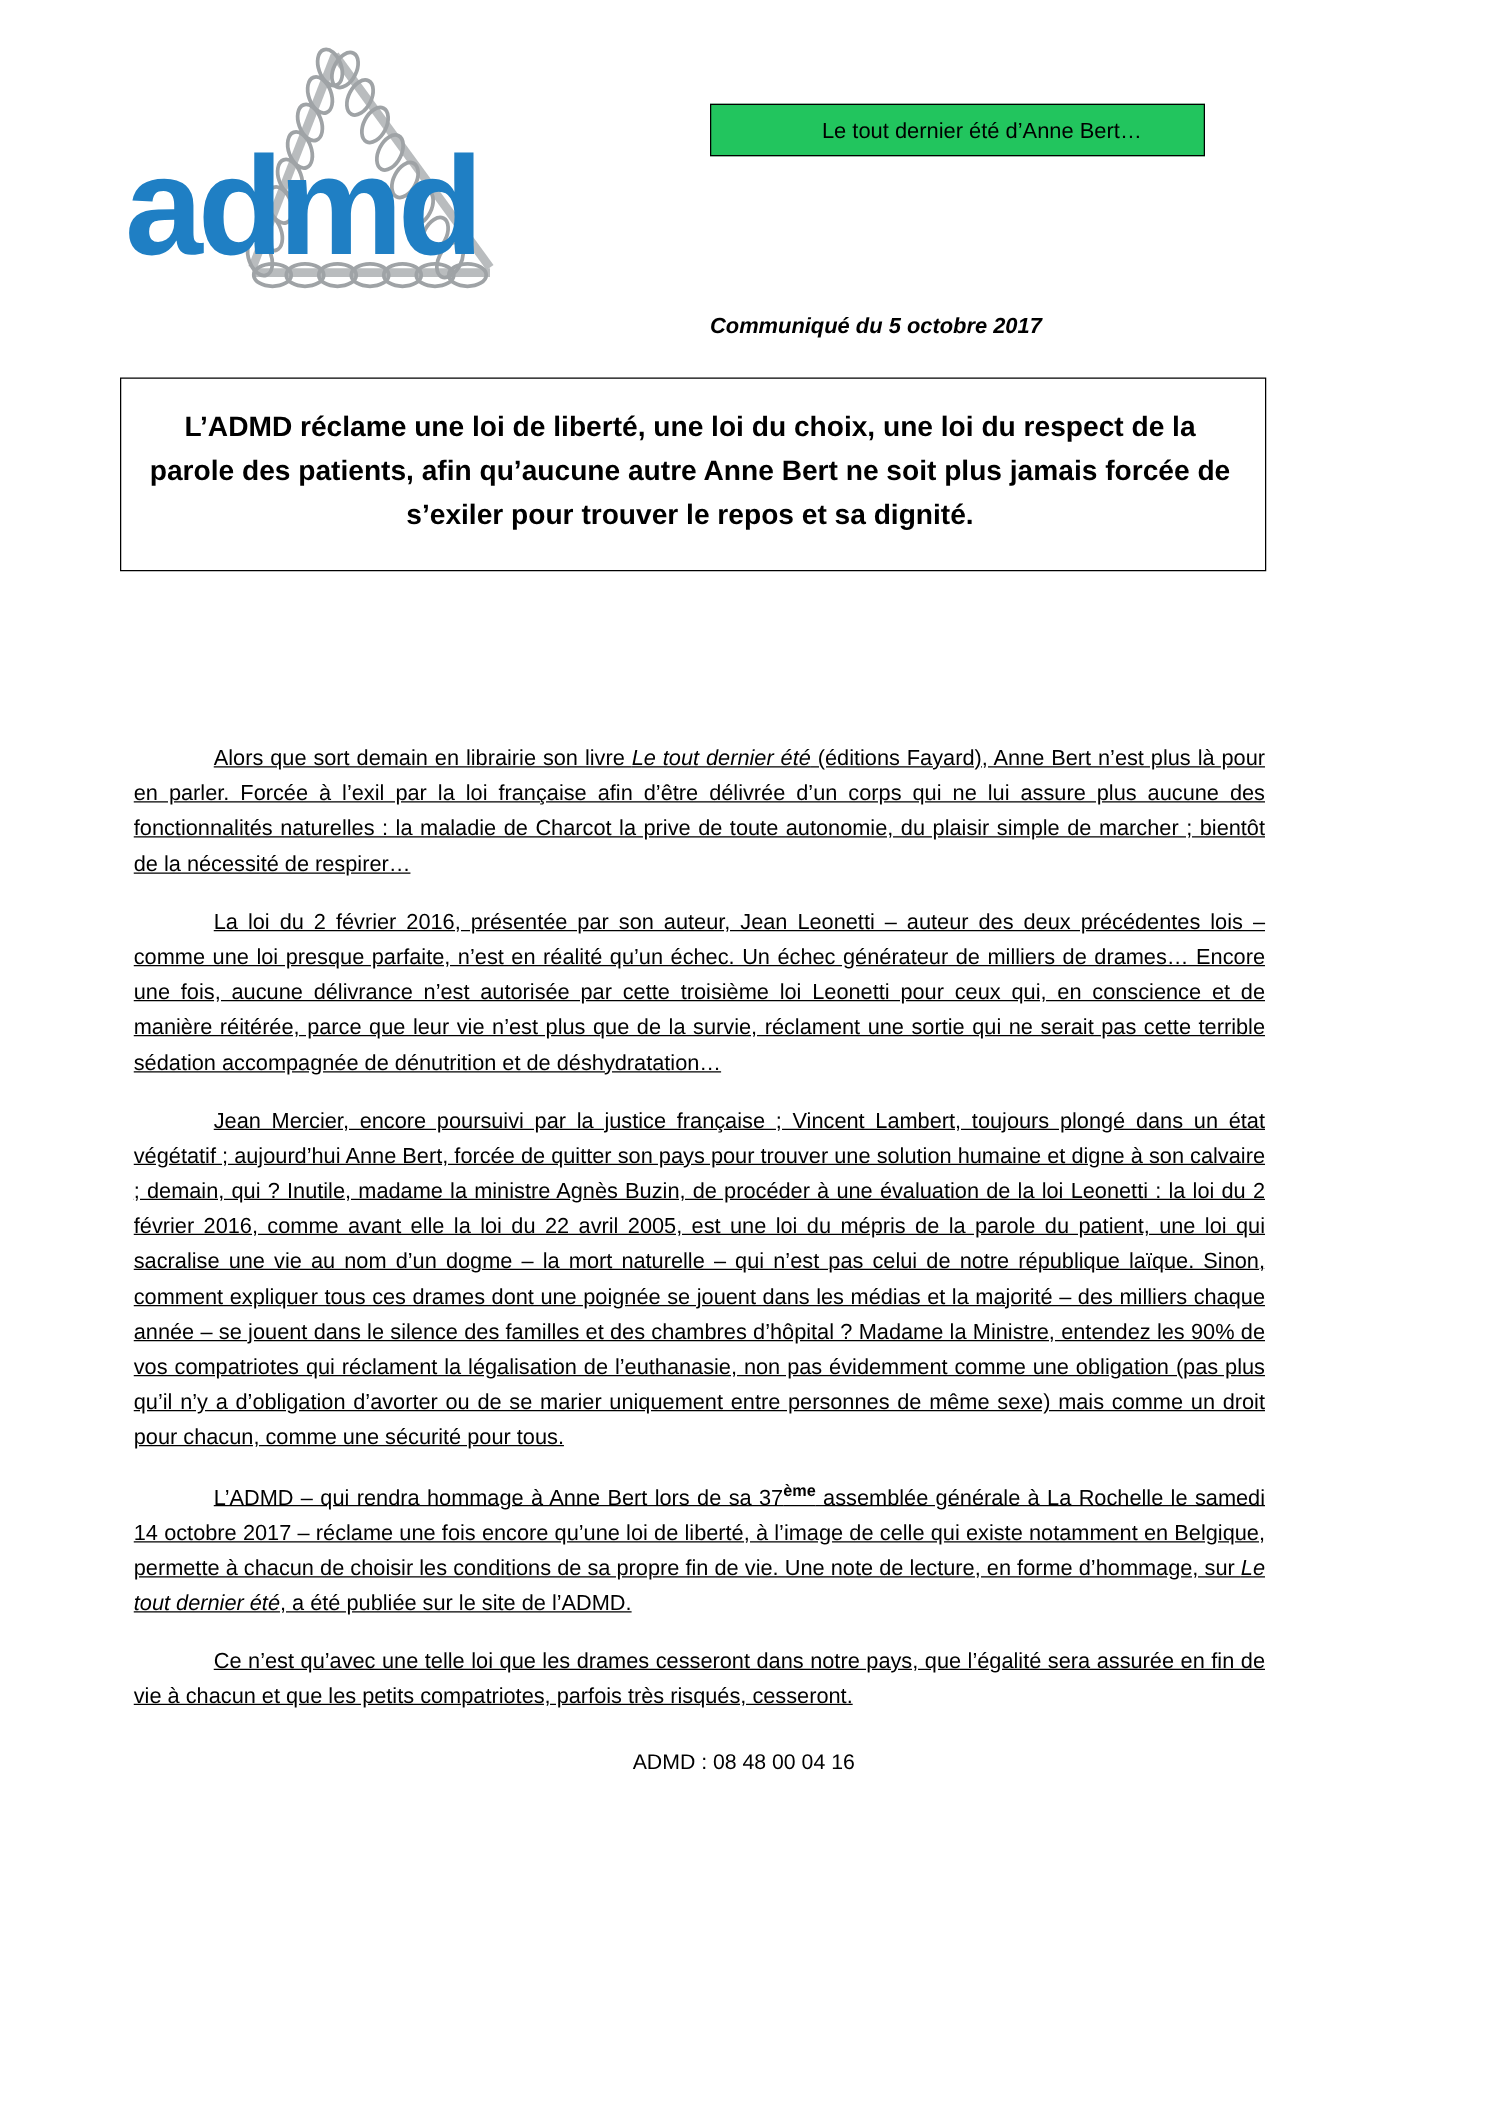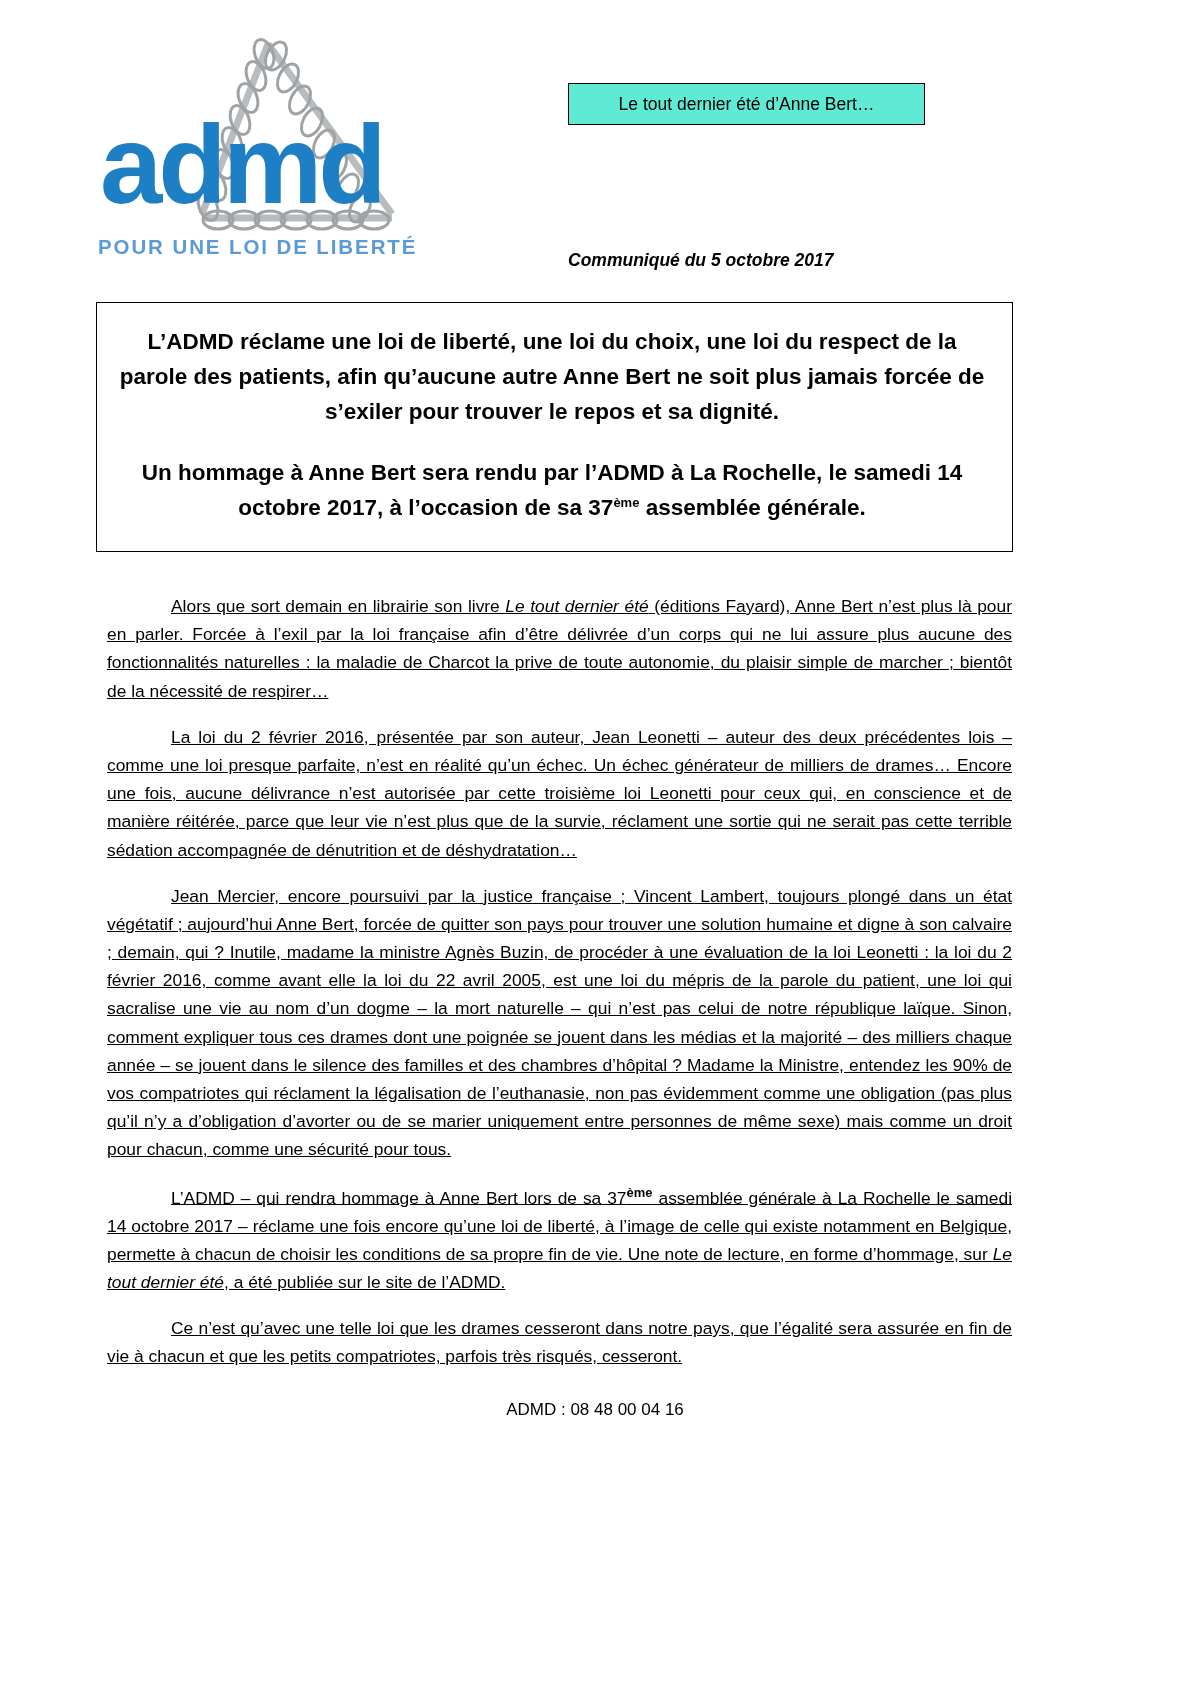--- a/index.html
+++ b/index.html
@@ -55,21 +55,22 @@
     position: absolute;
     left: 568px;
     top: 83px;
     width: 355px;
     height: 40px;
     border: 1.3px solid #000;
     display: flex;
     align-items: center;
     justify-content: center;
     font-size: 17.5px;
-    background: #5eead4;
+    background: #22c55e;
+    padding-left: 39px;
   }
 
   .communique {
     position: absolute;
     left: 568px;
     top: 250px;
     font-size: 17.5px;
     font-style: italic;
     font-weight: bold;
   }
@@ -172,31 +173,29 @@
             <ellipse cx="178" cy="192" rx="15" ry="9"></ellipse>
             <ellipse cx="204" cy="192" rx="15" ry="9"></ellipse>
             <ellipse cx="230" cy="192" rx="15" ry="9"></ellipse>
             <ellipse cx="256" cy="192" rx="15" ry="9"></ellipse>
             <ellipse cx="282" cy="192" rx="15" ry="9"></ellipse>
           </g>
 
           <text x="8" y="175" font-family="Liberation Sans, sans-serif" font-size="112" font-weight="bold" fill="#1f7fc4" letter-spacing="-4">admd</text>
         </svg>
       </div>
-      <div class="logo-tagline">POUR UNE LOI DE LIBERTÉ</div>
     </div>
 
     <div class="title-box">Le tout dernier été d’Anne Bert…</div>
 
     <div class="communique">Communiqué du 5 octobre 2017</div>
   </div>
 
   <div class="headline-box">
     <p>L’ADMD réclame une loi de liberté, une loi du choix, une loi du respect de la parole des patients, afin qu’aucune autre Anne Bert ne soit plus jamais forcée de s’exiler pour trouver le repos et sa dignité.</p>
-    <p class="second"><span>Un hommage à Anne Bert sera rendu par l’ADMD à La Rochelle, le samedi 14 octobre 2017, à l’occasion de sa 37</span><sup class="ord">ème</sup><span> assemblée générale.</span></p>
   </div>
 
   <div class="body-text">
 
     <p><span>Alors que sort demain en librairie son livre </span><i>Le tout dernier été</i><span> (éditions Fayard), Anne Bert n’est plus là pour en parler. Forcée à l’exil par la loi française afin d’être délivrée d’un corps qui ne lui assure plus aucune des fonctionnalités naturelles : la maladie de Charcot la prive de toute autonomie, du plaisir simple de marcher ; bientôt de la nécessité de respirer…</span></p>
 
     <p>La loi du 2 février 2016, présentée par son auteur, Jean Leonetti – auteur des deux précédentes lois – comme une loi presque parfaite, n’est en réalité qu’un échec. Un échec générateur de milliers de drames… Encore une fois, aucune délivrance n’est autorisée par cette troisième loi Leonetti pour ceux qui, en conscience et de manière réitérée, parce que leur vie n’est plus que de la survie, réclament une sortie qui ne serait pas cette terrible sédation accompagnée de dénutrition et de déshydratation…</p>
 
     <p>Jean Mercier, encore poursuivi par la justice française ; Vincent Lambert, toujours plongé dans un état végétatif ; aujourd’hui Anne Bert, forcée de quitter son pays pour trouver une solution humaine et digne à son calvaire ; demain, qui ? Inutile, madame la ministre Agnès Buzin, de procéder à une évaluation de la loi Leonetti : la loi du 2 février 2016, comme avant elle la loi du 22 avril 2005, est une loi du mépris de la parole du patient, une loi qui sacralise une vie au nom d’un dogme – la mort naturelle – qui n’est pas celui de notre république laïque. Sinon, comment expliquer tous ces drames dont une poignée se jouent dans les médias et la majorité – des milliers chaque année – se jouent dans le silence des familles et des chambres d’hôpital ? Madame la Ministre, entendez les 90% de vos compatriotes qui réclament la légalisation de l’euthanasie, non pas évidemment comme une obligation (pas plus qu’il n’y a d’obligation d’avorter ou de se marier uniquement entre personnes de même sexe) mais comme un droit pour chacun, comme une sécurité pour tous.</p>
 

